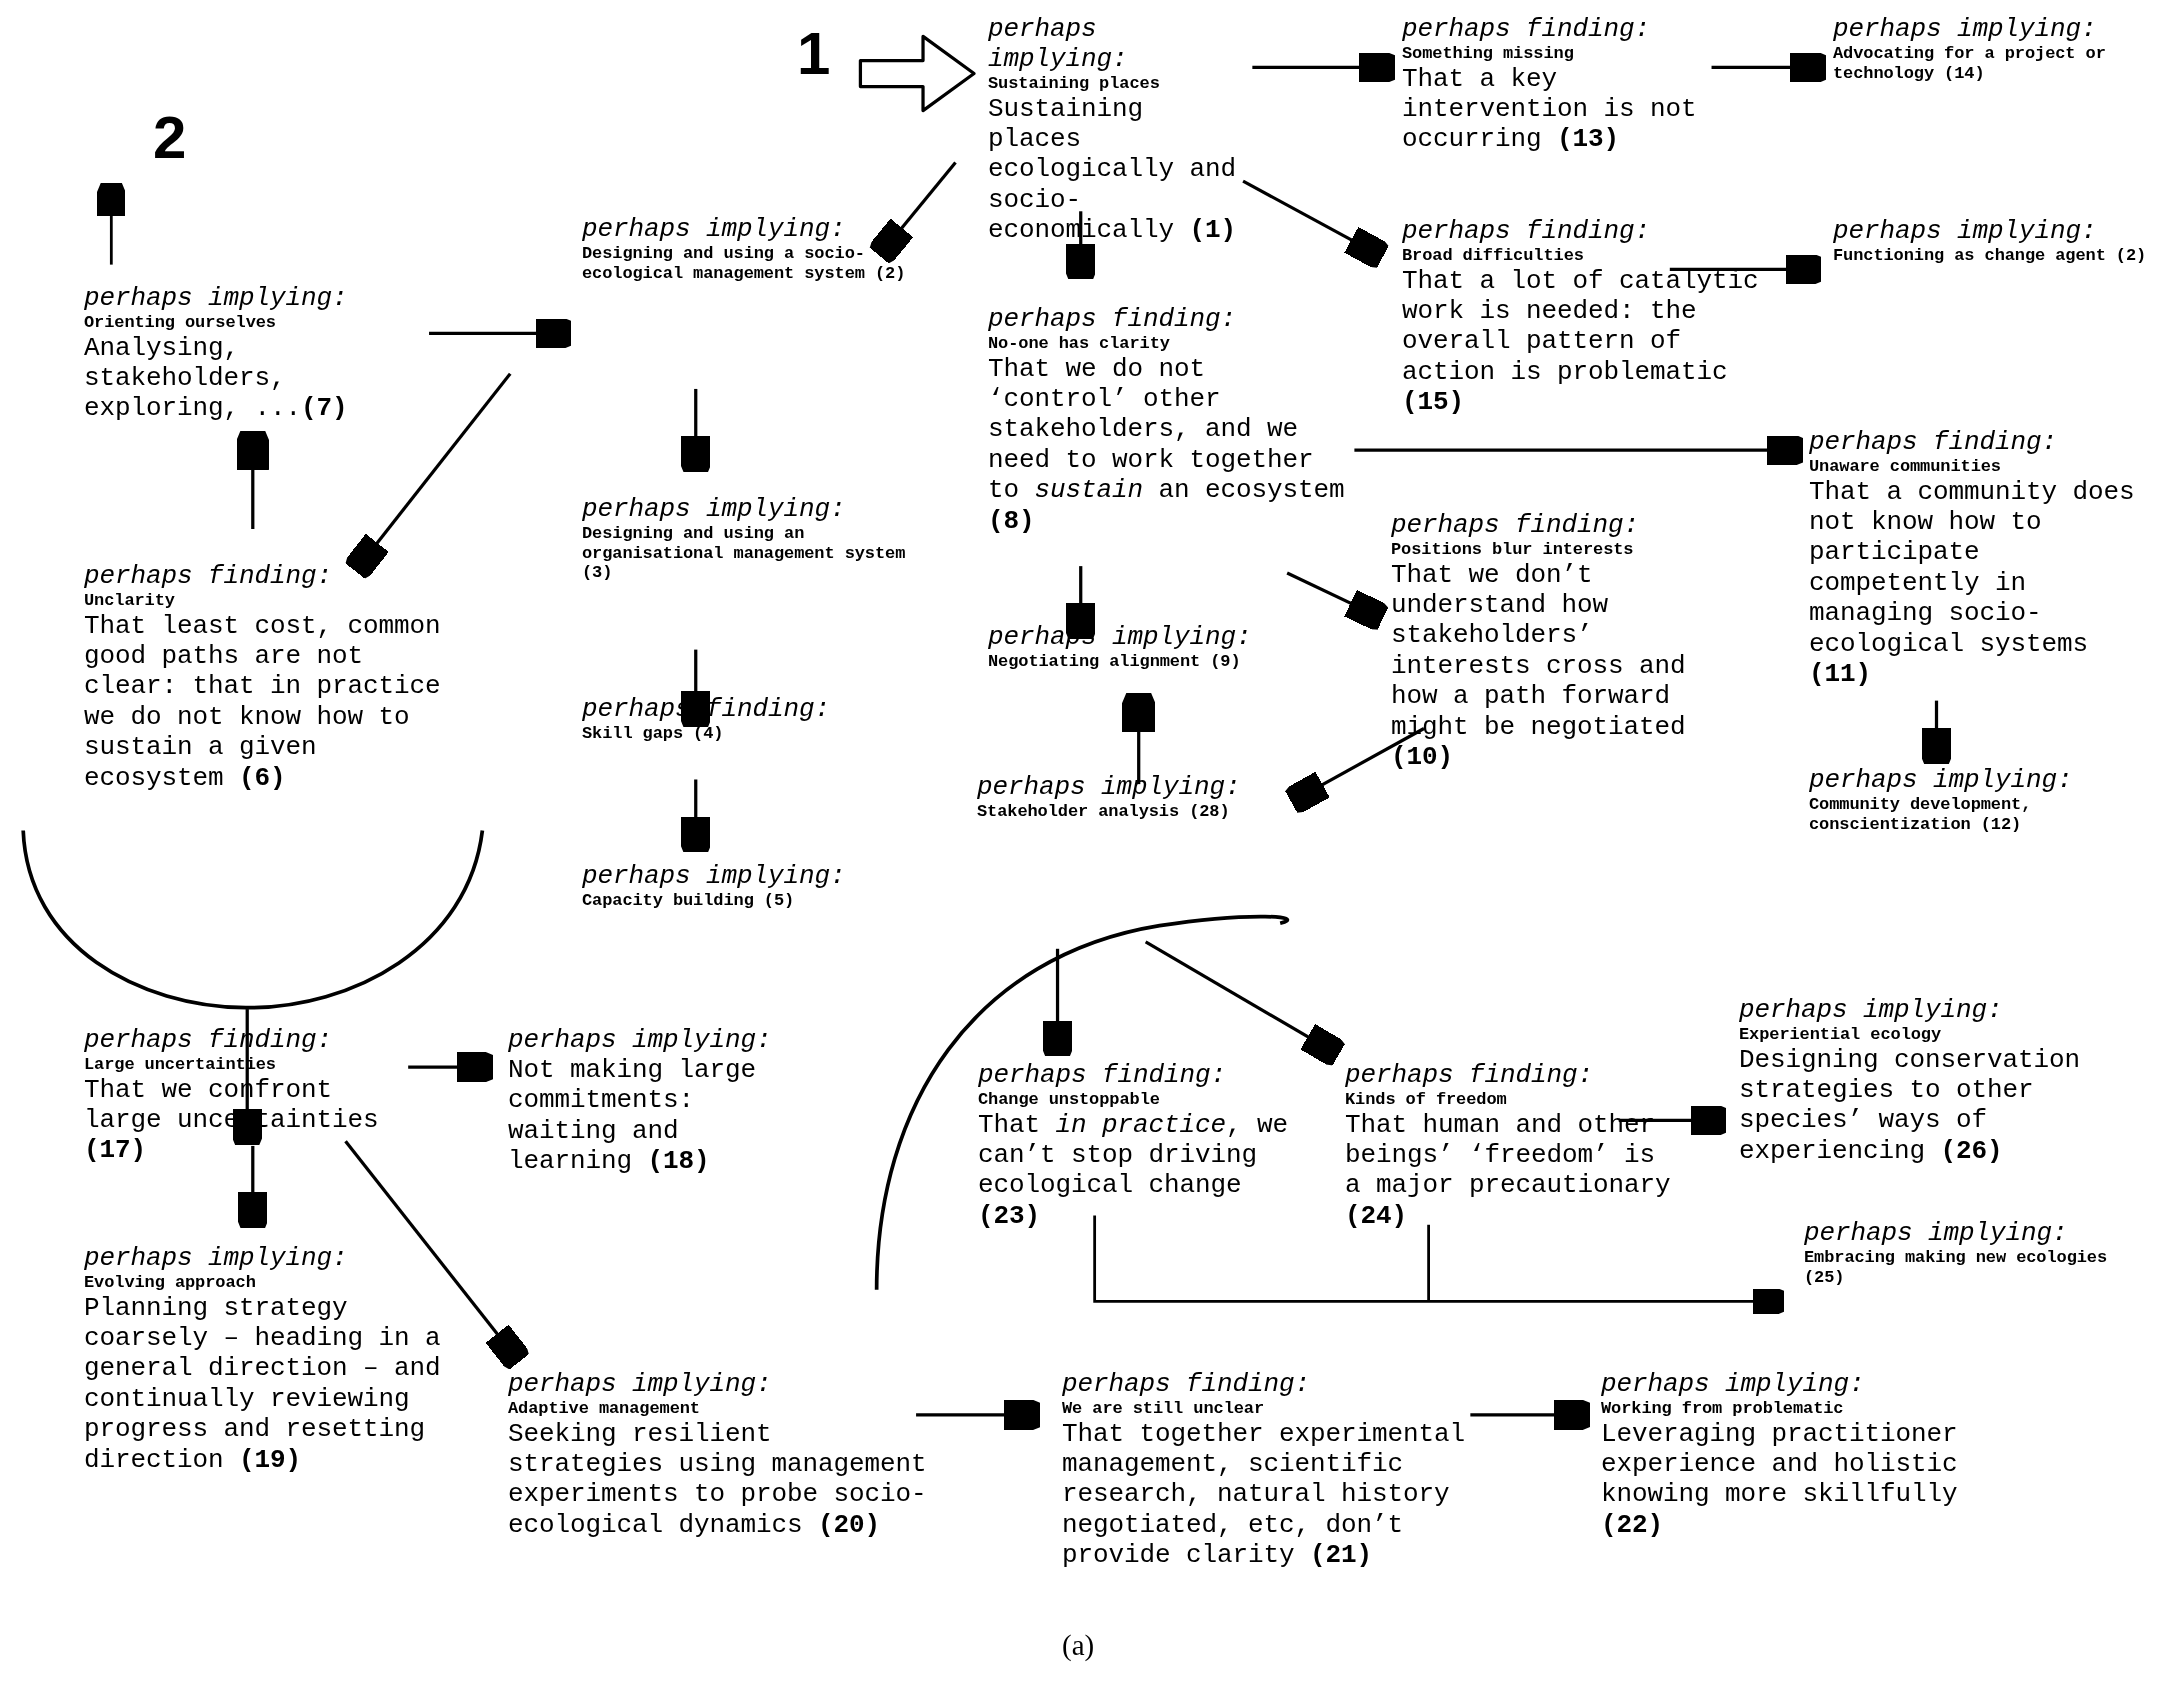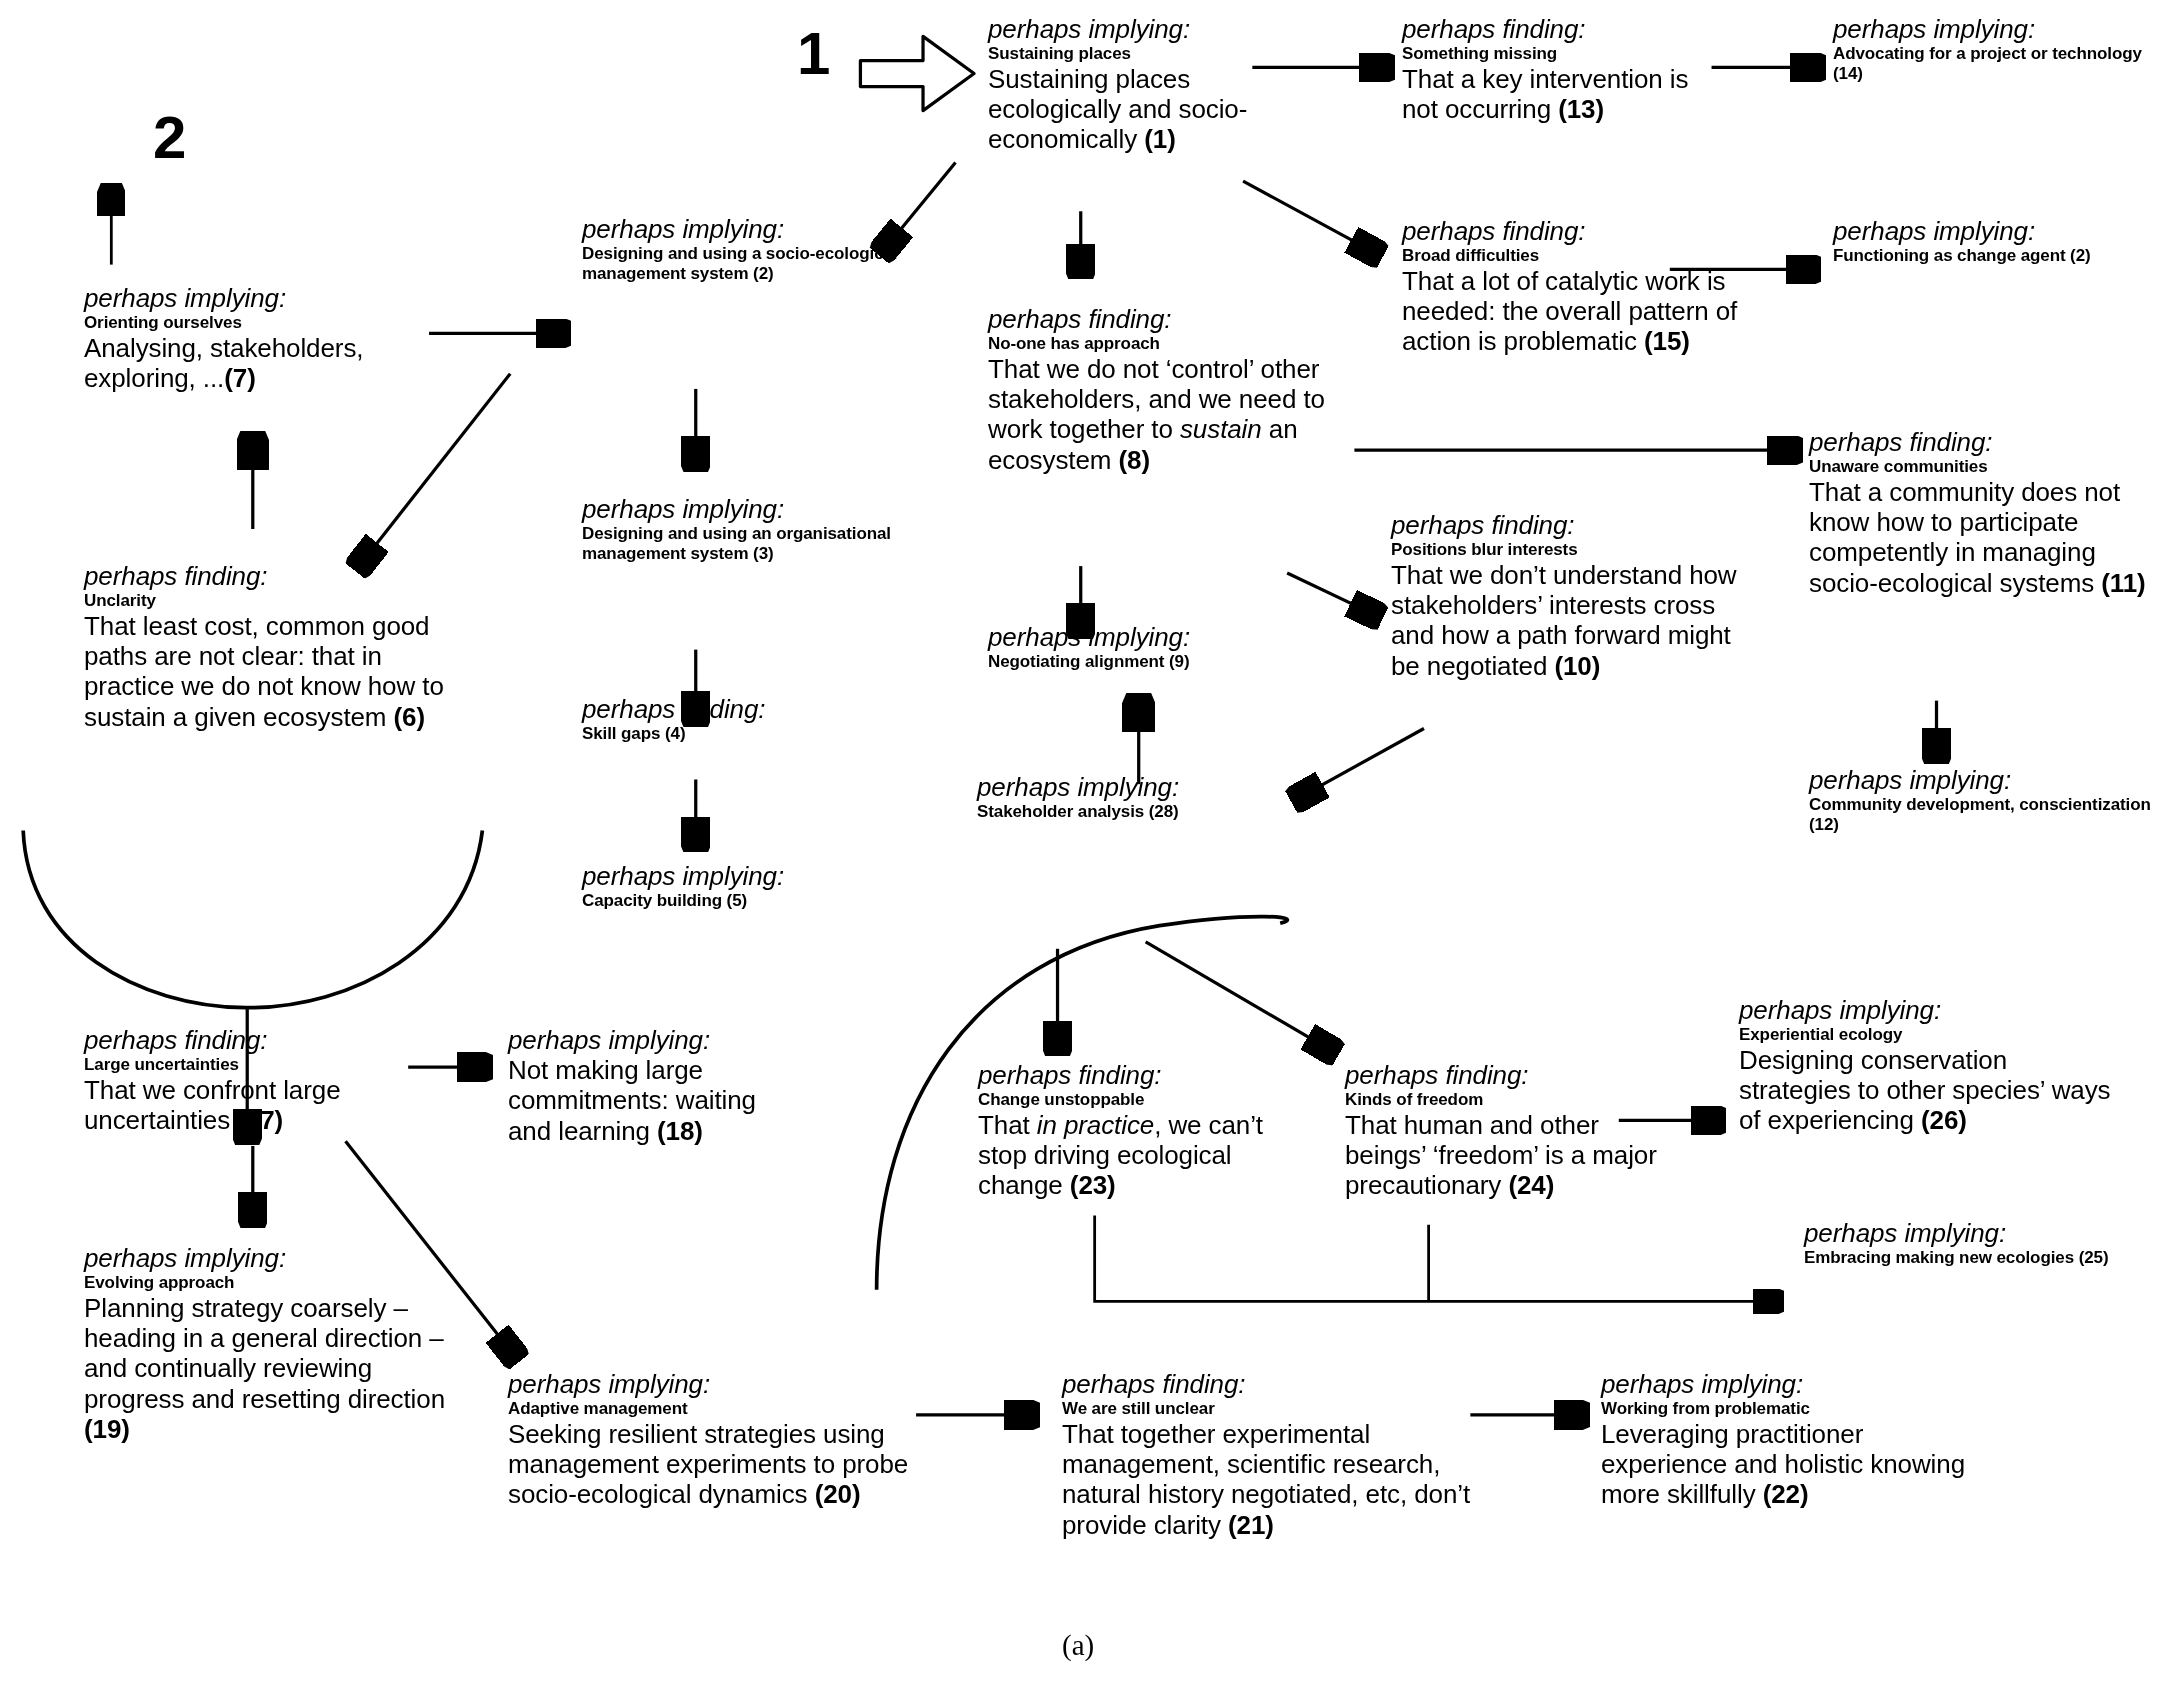--- a/index.html
+++ b/index.html
@@ -11,20 +11,21 @@
     font-family:"Liberation Sans","DejaVu Sans",sans-serif;
     color:#000000;
     overflow:hidden;
   }
   .node{
     position:absolute;
     font-size:26px;
     line-height:1.155;
     color:#000;
     letter-spacing:-0.1px;
+    font-family:Liberation Mono, monospace;
   }
   .kicker{
     display:block;
     font-style:italic;
     font-weight:400;
     font-size:26px;
     line-height:1.155;
   }
   .title{
     display:block;
@@ -209,21 +210,21 @@
   </div>
 
   <div class="node" style="left:84px;top:561px;width:367px;">
     <span class="kicker">perhaps finding:</span>
     <span class="title">Unclarity</span>
     <span class="body"><span>That least cost, common good paths are not clear: that in practice we do not know how to sustain a given ecosystem </span><b class="num">(6)</b></span>
   </div>
 
   <div class="node" style="left:988px;top:304px;width:362px;">
     <span class="kicker">perhaps finding:</span>
-    <span class="title">No-one has approach</span>
+    <span class="title">No-one has clarity</span>
     <span class="body"><span>That we do not ‘control’ other stakeholders, and we need to work together to </span><em class="it">sustain</em><span> an ecosystem </span><b class="num">(8)</b></span>
   </div>
 
   <div class="node" style="left:988px;top:622px;width:343px;">
     <span class="kicker">perhaps implying:</span>
     <span class="title">Negotiating alignment (9)</span>
   </div>
 
   <div class="node" style="left:977px;top:772px;width:399px;">
     <span class="kicker">perhaps implying:</span>

